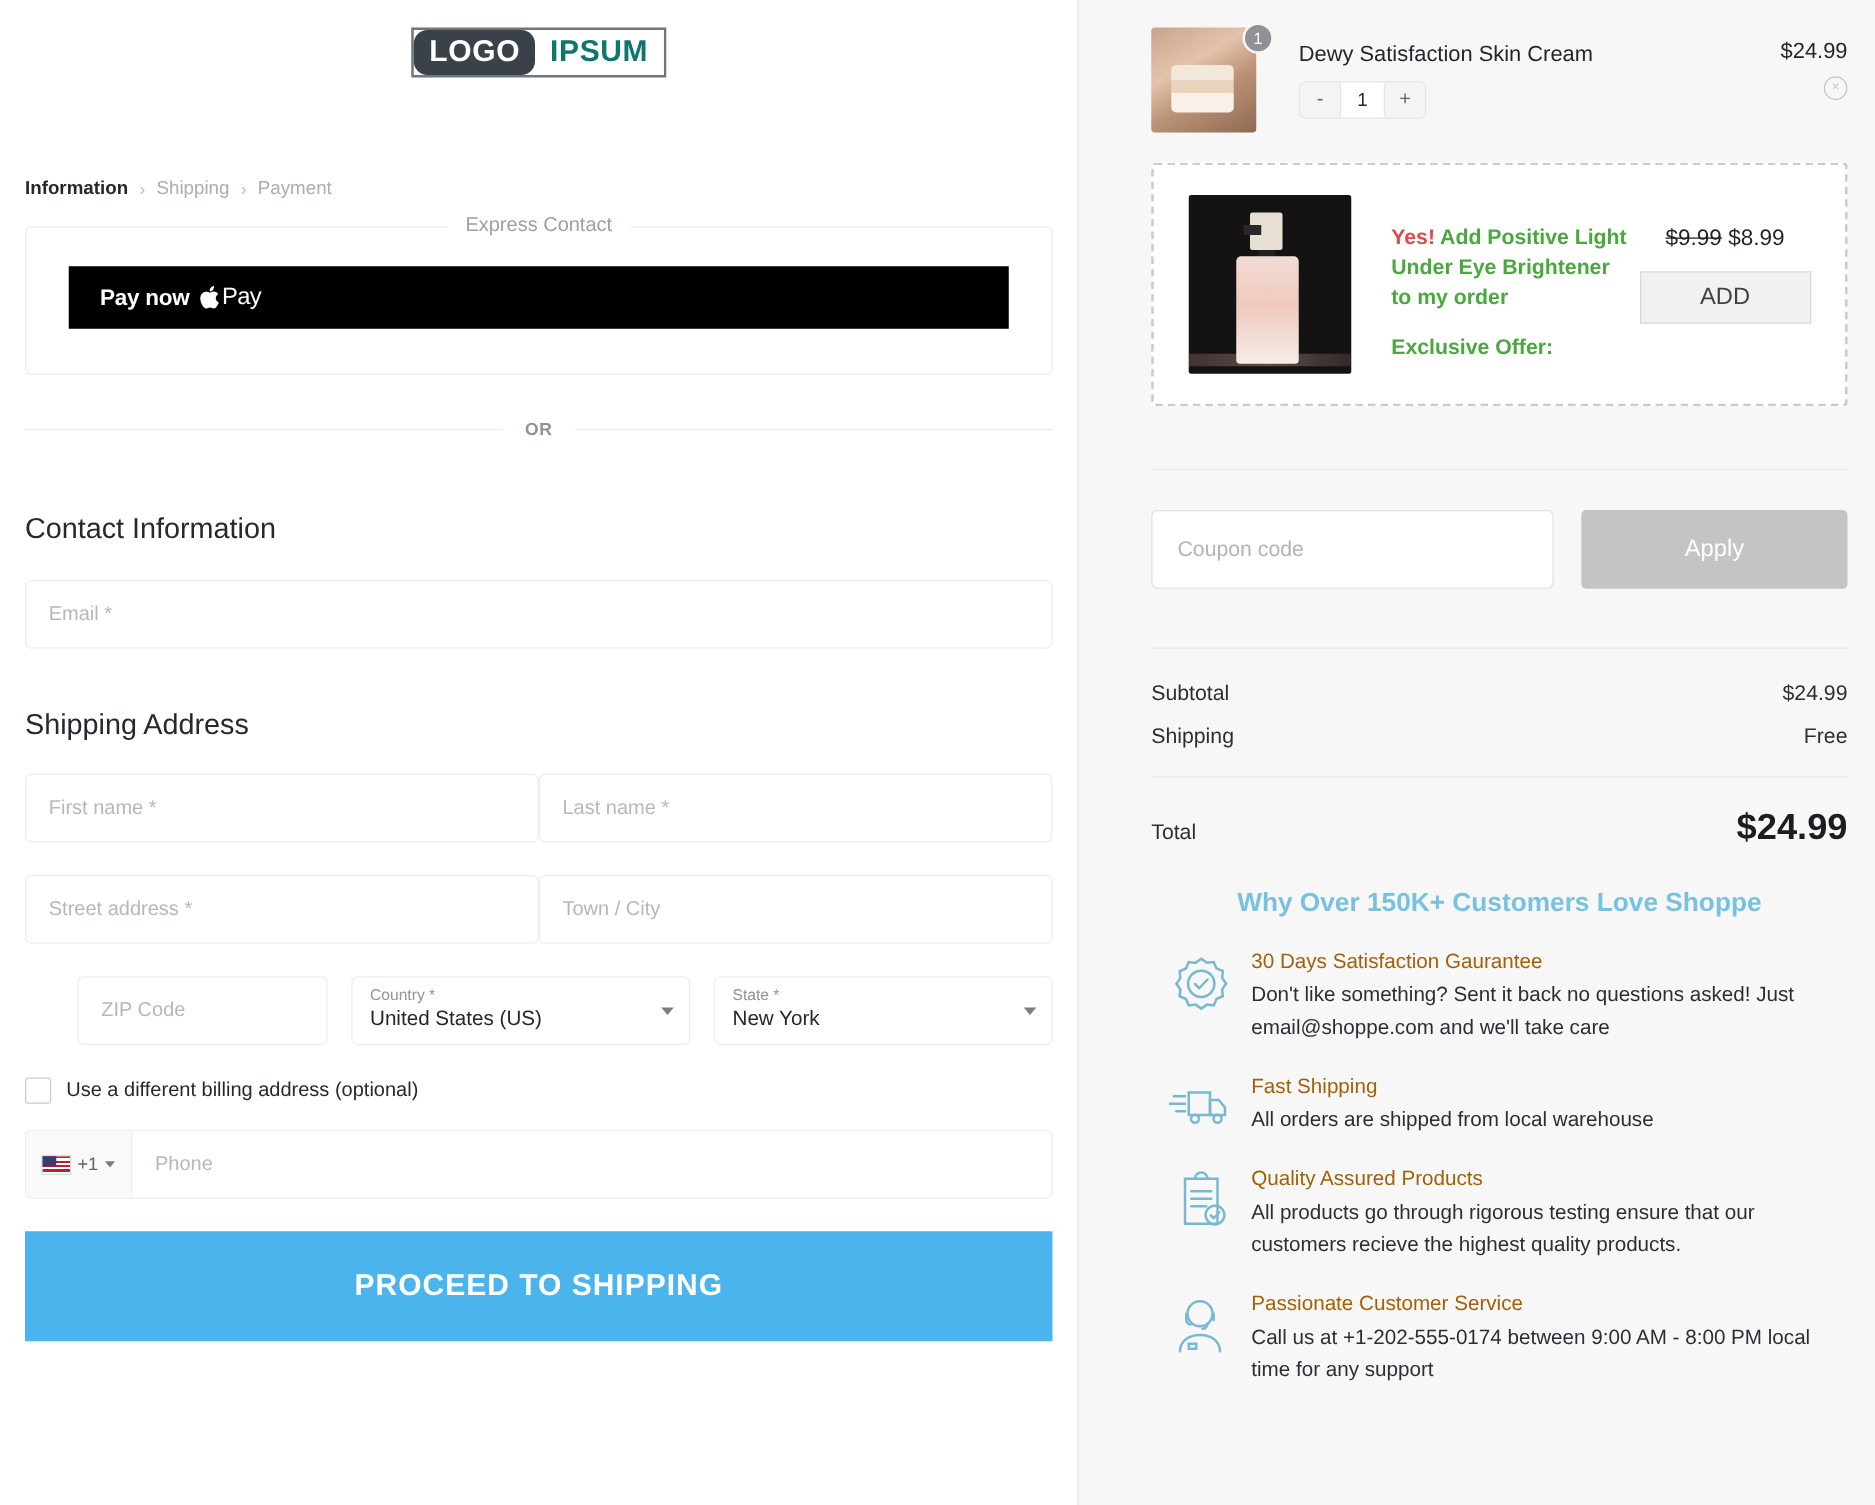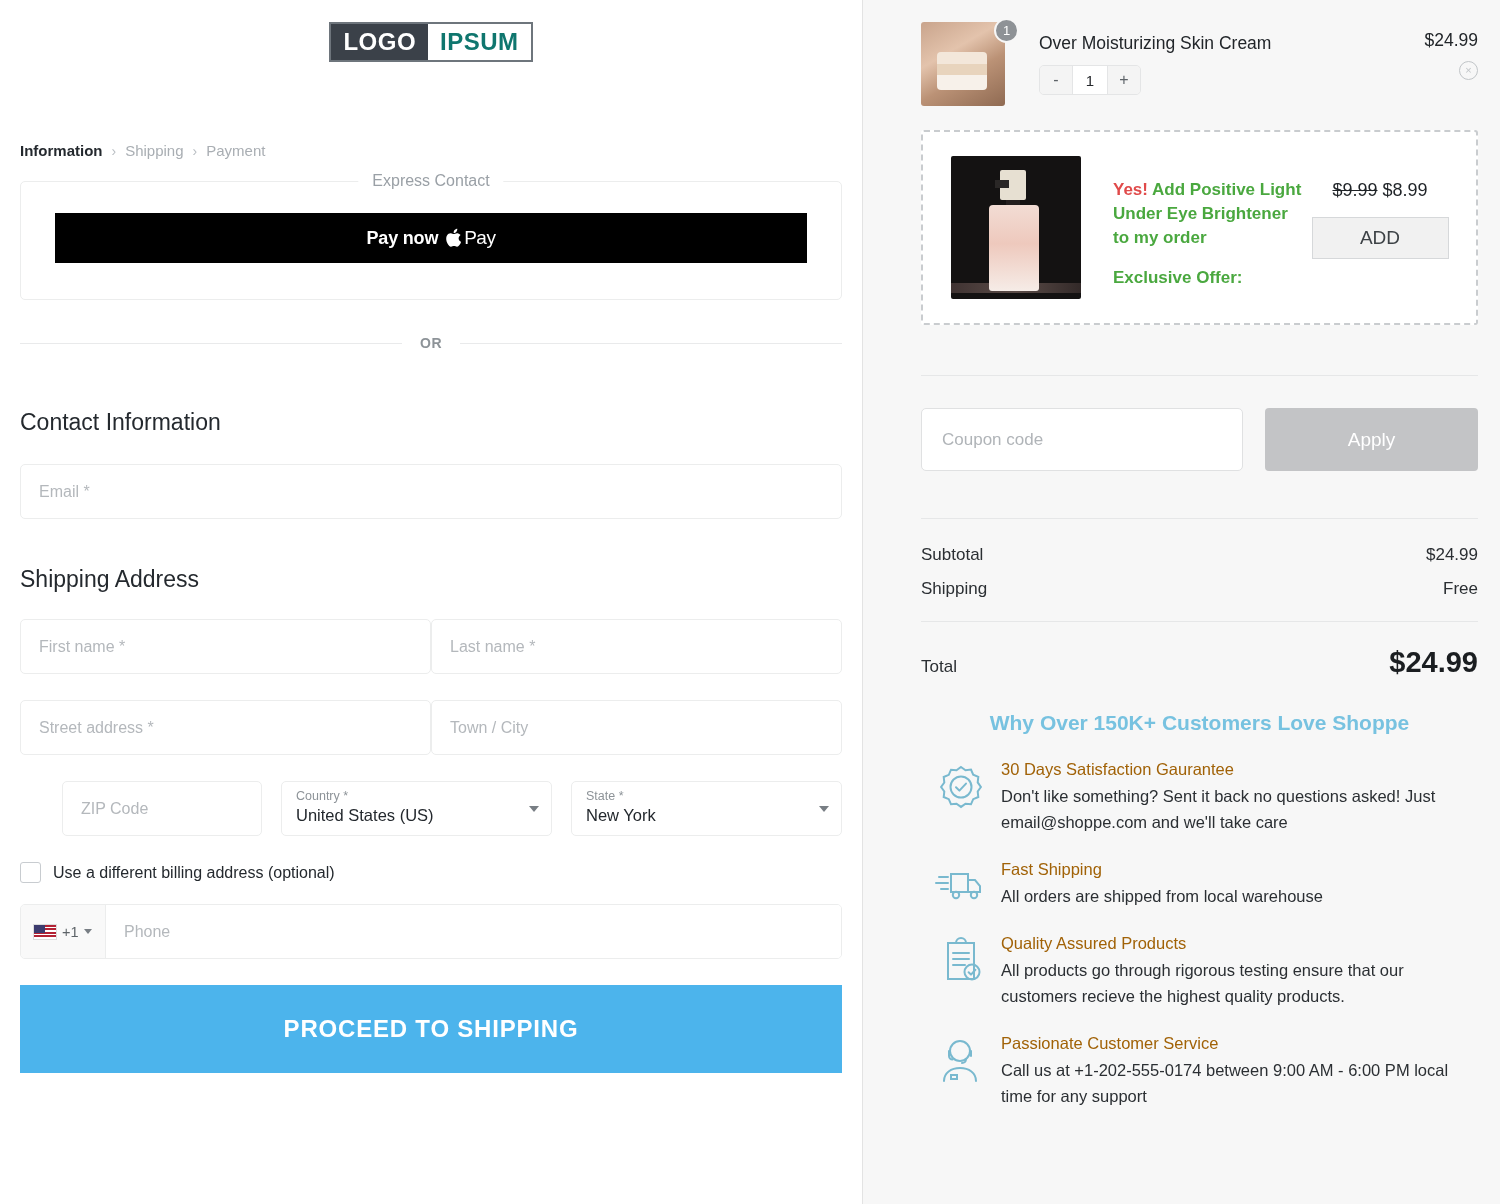--- a/index.html
+++ b/index.html
@@ -20,21 +20,21 @@
     padding: 0 20px;
   }
   .logo-wrap { display: flex; justify-content: center; padding-top: 22px; }
   .logo {
     display: flex; align-items: stretch;
     height: 40px; border: 2px solid #6e757c;
     font-weight: bold; font-size: 24px; letter-spacing: 0.5px;
   }
   .logo .lg-dark {
     background: #3b4149; color: #ffffff;
-    padding: 0 12px; display: flex; align-items: center;
+    padding: 0 12px; display: flex; align-items: center; border-radius: 11px;
   }
   .logo .lg-light {
     background: #ffffff; color: #0f766e;
     padding: 0 12px; display: flex; align-items: center;
   }
 
   .breadcrumb {
     margin-top: 80px; display: flex; align-items: center;
     gap: 9px; font-size: 15px;
   }
@@ -51,22 +51,22 @@
     position: relative;
   }
   .express-legend {
     position: absolute; top: -10px; left: 50%;
     transform: translateX(-50%);
     background: #ffffff; padding: 0 14px;
     color: #9aa0a6; font-size: 16px;
   }
   .applepay-btn {
     width: 100%; height: 50px; background: #000000;
-    display: flex; align-items: center; justify-content: center;
-    gap: 7px; cursor: pointer; border: none;
+    display: flex; align-items: center; justify-content: flex-start;
+    gap: 7px; cursor: pointer; border: none; padding-left: 25px;
   }
   .ap-text { color: #ffffff; font-size: 18px; font-weight: bold; letter-spacing: -0.2px; }
   .ap-logo { display: flex; align-items: center; gap: 2px; }
   .ap-logo svg { display: block; }
   .ap-pay { color: #ffffff; font-size: 19px; font-weight: 500; letter-spacing: -0.5px; }
 
   .or-divider {
     margin-top: 35px; display: flex; align-items: center; gap: 18px;
   }
   .or-line { flex: 1; height: 1px; background: #e9eaeb; }
@@ -409,21 +409,21 @@
   </div>
 
   <div class="right">
 
     <div class="cart-item">
       <div class="thumb-wrap">
         <div class="thumb"></div>
         <div class="qty-badge">1</div>
       </div>
       <div class="cart-mid">
-        <div class="cart-name">Over Moisturizing Skin Cream</div>
+        <div class="cart-name">Dewy Satisfaction Skin Cream</div>
         <div class="stepper">
           <button class="stp-btn">-</button>
           <div class="stp-val">1</div>
           <button class="stp-btn">+</button>
         </div>
       </div>
       <div class="cart-right">
         <div class="cart-price">$24.99</div>
         <div class="remove-btn">×</div>
       </div>
@@ -533,20 +533,20 @@
           <svg width="52" height="50" viewBox="0 0 52 50" fill="none" stroke="#79b9cf" stroke-width="2" stroke-linecap="round">
             <circle cx="25" cy="16" r="10"></circle>
             <path d="M14 16v5a3.5 3.5 0 003.5 3.5M36 16v5"></path>
             <path d="M31 24.5a4 4 0 01-4 3.5"></path>
             <path d="M9 46c0-8 7-13 16-13s16 5 16 13"></path>
             <path d="M16 40h6v4h-6z"></path>
           </svg>
         </div>
         <div class="badge-body">
           <div class="badge-title">Passionate Customer Service</div>
-          <div class="badge-desc">Call us at +1-202-555-0174 between 9:00 AM - 6:00 PM local time for any support</div>
+          <div class="badge-desc">Call us at +1-202-555-0174 between 9:00 AM - 8:00 PM local time for any support</div>
         </div>
       </div>
 
     </div>
   </div>
 
 </div>
 
 </body></html>

